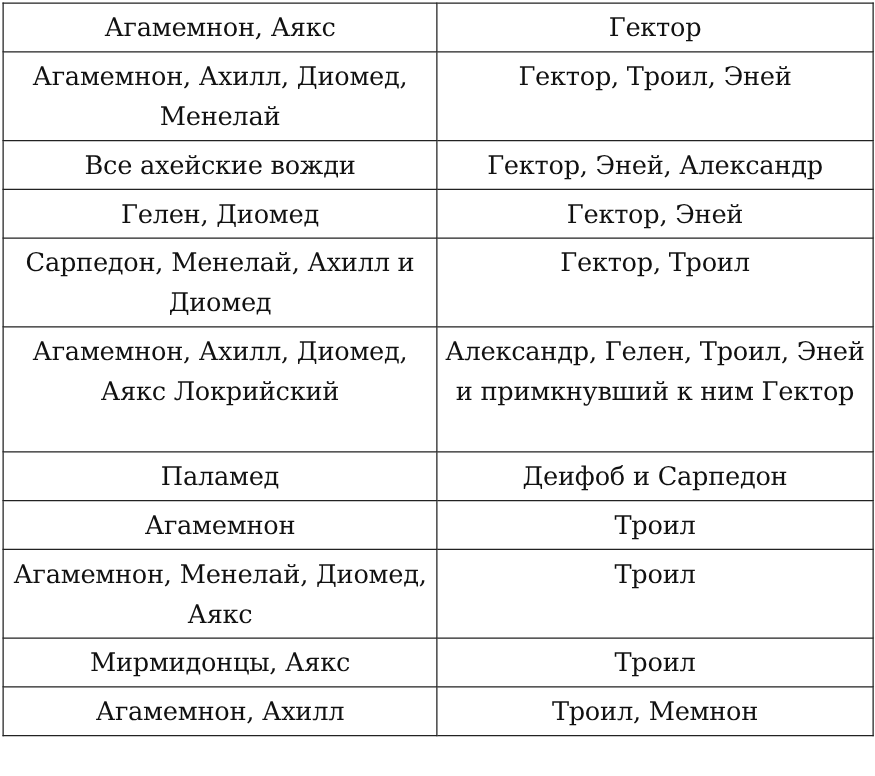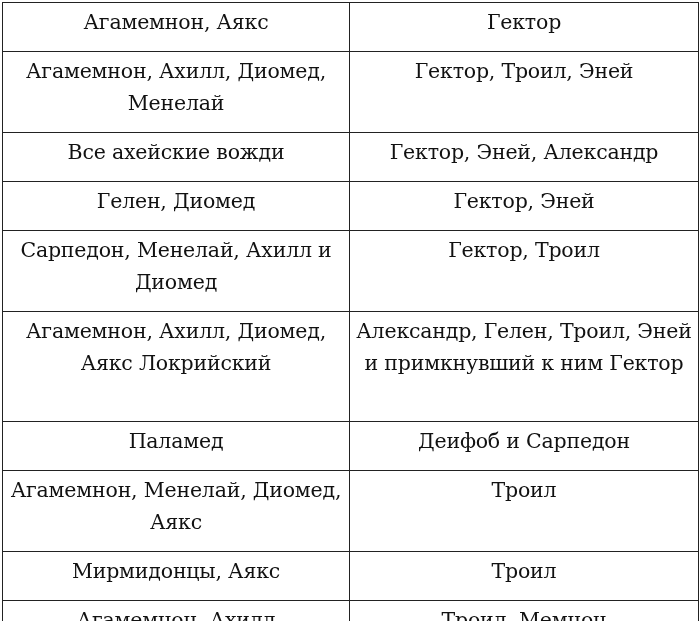--- a/index.html
+++ b/index.html
@@ -10,21 +10,21 @@
       border-collapse: collapse;
       font-family: "DejaVu Serif", "Liberation Serif", serif;
       font-size: 20.5px;
       color: #111;
       table-layout: fixed;
     }
     td {
       border: 1.5px solid #222;
       text-align: center;
       vertical-align: top;
-      padding: 3px 4px 13px 4px;
+      padding: 3px 4px 3px 4px;
       line-height: 32px;
       letter-spacing: -0.2px;
     }
     col.c1 { width: 347px; }
     col.c2 { width: 349px; }
     tr.h1 td { height: 29px; }
     tr.h2 td { height: 60px; }
     tr.h3 td { height: 93px; text-align: center; }
   </style>
 </head>
@@ -57,20 +57,24 @@
       <td>Гектор, Троил</td>
     </tr>
     <tr class="h3">
       <td>Агамемнон, Ахилл, Диомед, Аякс Локрийский</td>
       <td>Александр, Гелен, Троил, Эней и примкнувший к ним Гектор</td>
     </tr>
     <tr class="h1">
       <td>Паламед</td>
       <td>Деифоб и Сарпедон</td>
     </tr>
+    <tr class="h1">
+      <td>Агамемнон</td>
+      <td>Троил</td>
+    </tr>
     <tr class="h2">
       <td>Агамемнон, Менелай, Диомед, Аякс</td>
       <td>Троил</td>
     </tr>
     <tr class="h1">
       <td>Мирмидонцы, Аякс</td>
       <td>Троил</td>
     </tr>
     <tr class="h1">
       <td>Агамемнон, Ахилл</td>

